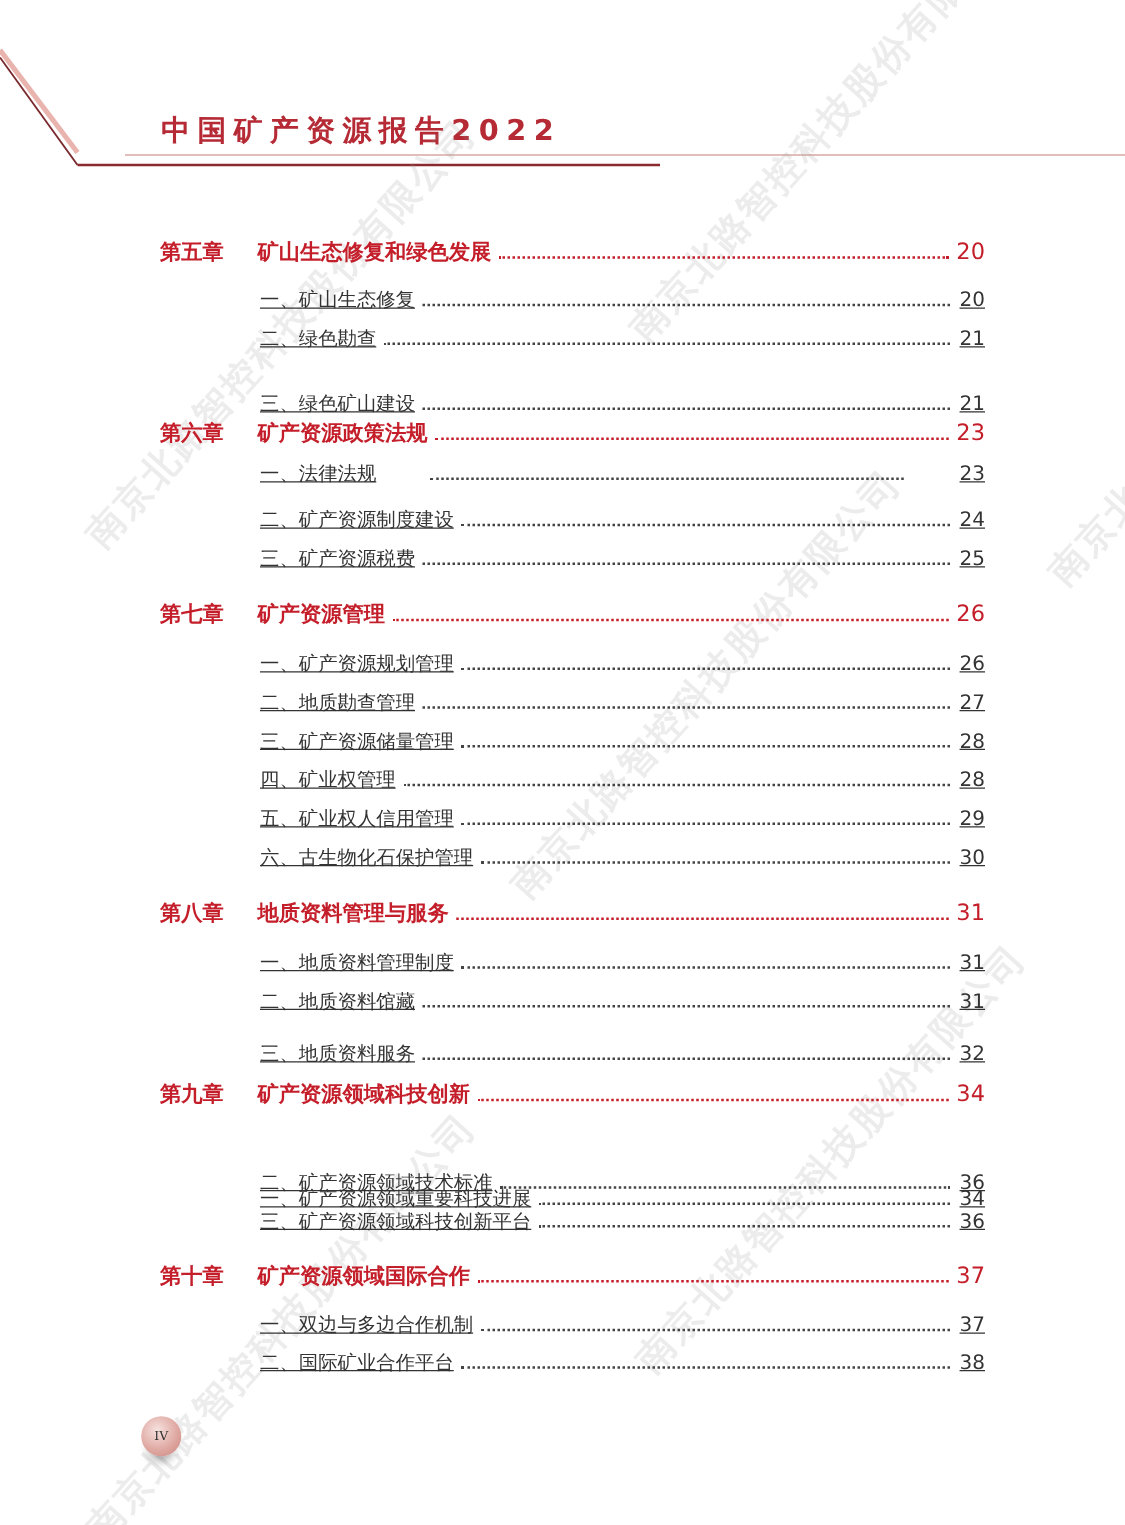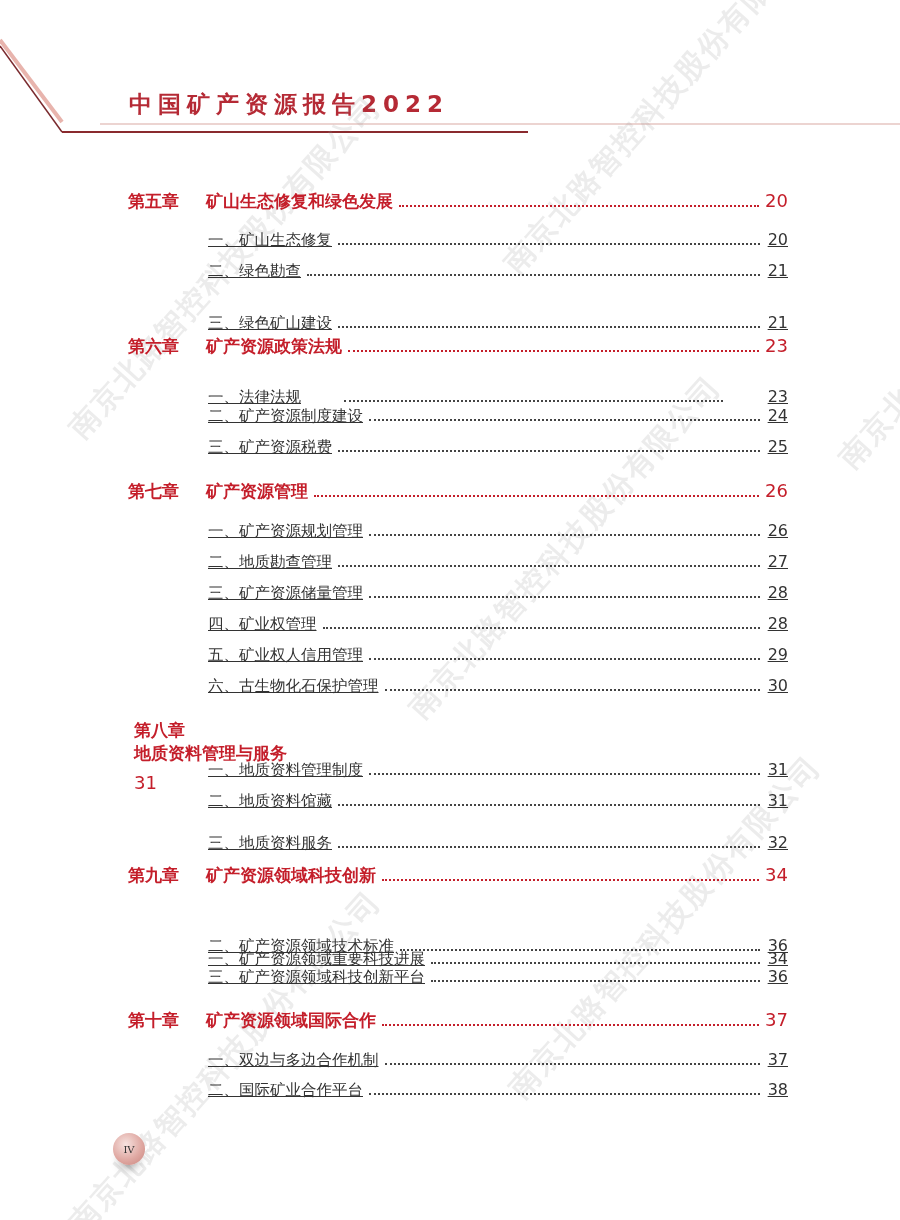--- a/index.html
+++ b/index.html
@@ -84,21 +84,21 @@
     <span class="leader"></span>
     <span class="page">21</span>
   </div>
 
   <div class="row chapter" style="top:335px;">
     <span class="num-label">第六章</span>
     <span class="title">矿产资源政策法规</span>
     <span class="leader"></span>
     <span class="page">23</span>
   </div>
-  <div class="row section" style="top:387px;gap:37px;">
+  <div class="row section" style="top:369px;gap:37px;">
     <span>一、法律法规</span>
     <span class="leader"></span>
     <span class="page">23</span>
   </div>
   <div class="row section" style="top:406px;">
     <span>二、矿产资源制度建设</span>
     <span class="leader"></span>
     <span class="page">24</span>
   </div>
   <div class="row section" style="top:437px;">
@@ -137,21 +137,21 @@
     <span>五、矿业权人信用管理</span>
     <span class="leader"></span>
     <span class="page">29</span>
   </div>
   <div class="row section" style="top:676px;">
     <span>六、古生物化石保护管理</span>
     <span class="leader"></span>
     <span class="page">30</span>
   </div>
 
-  <div class="row chapter" style="top:719px;flex-direction:column;">
+  <div class="row chapter" style="top:719px;">
     <span class="num-label">第八章</span>
     <span class="title">地质资料管理与服务</span>
     <span class="leader"></span>
     <span class="page">31</span>
   </div>
   <div class="row section" style="top:760px;">
     <span>一、地质资料管理制度</span>
     <span class="leader"></span>
     <span class="page">31</span>
   </div>

